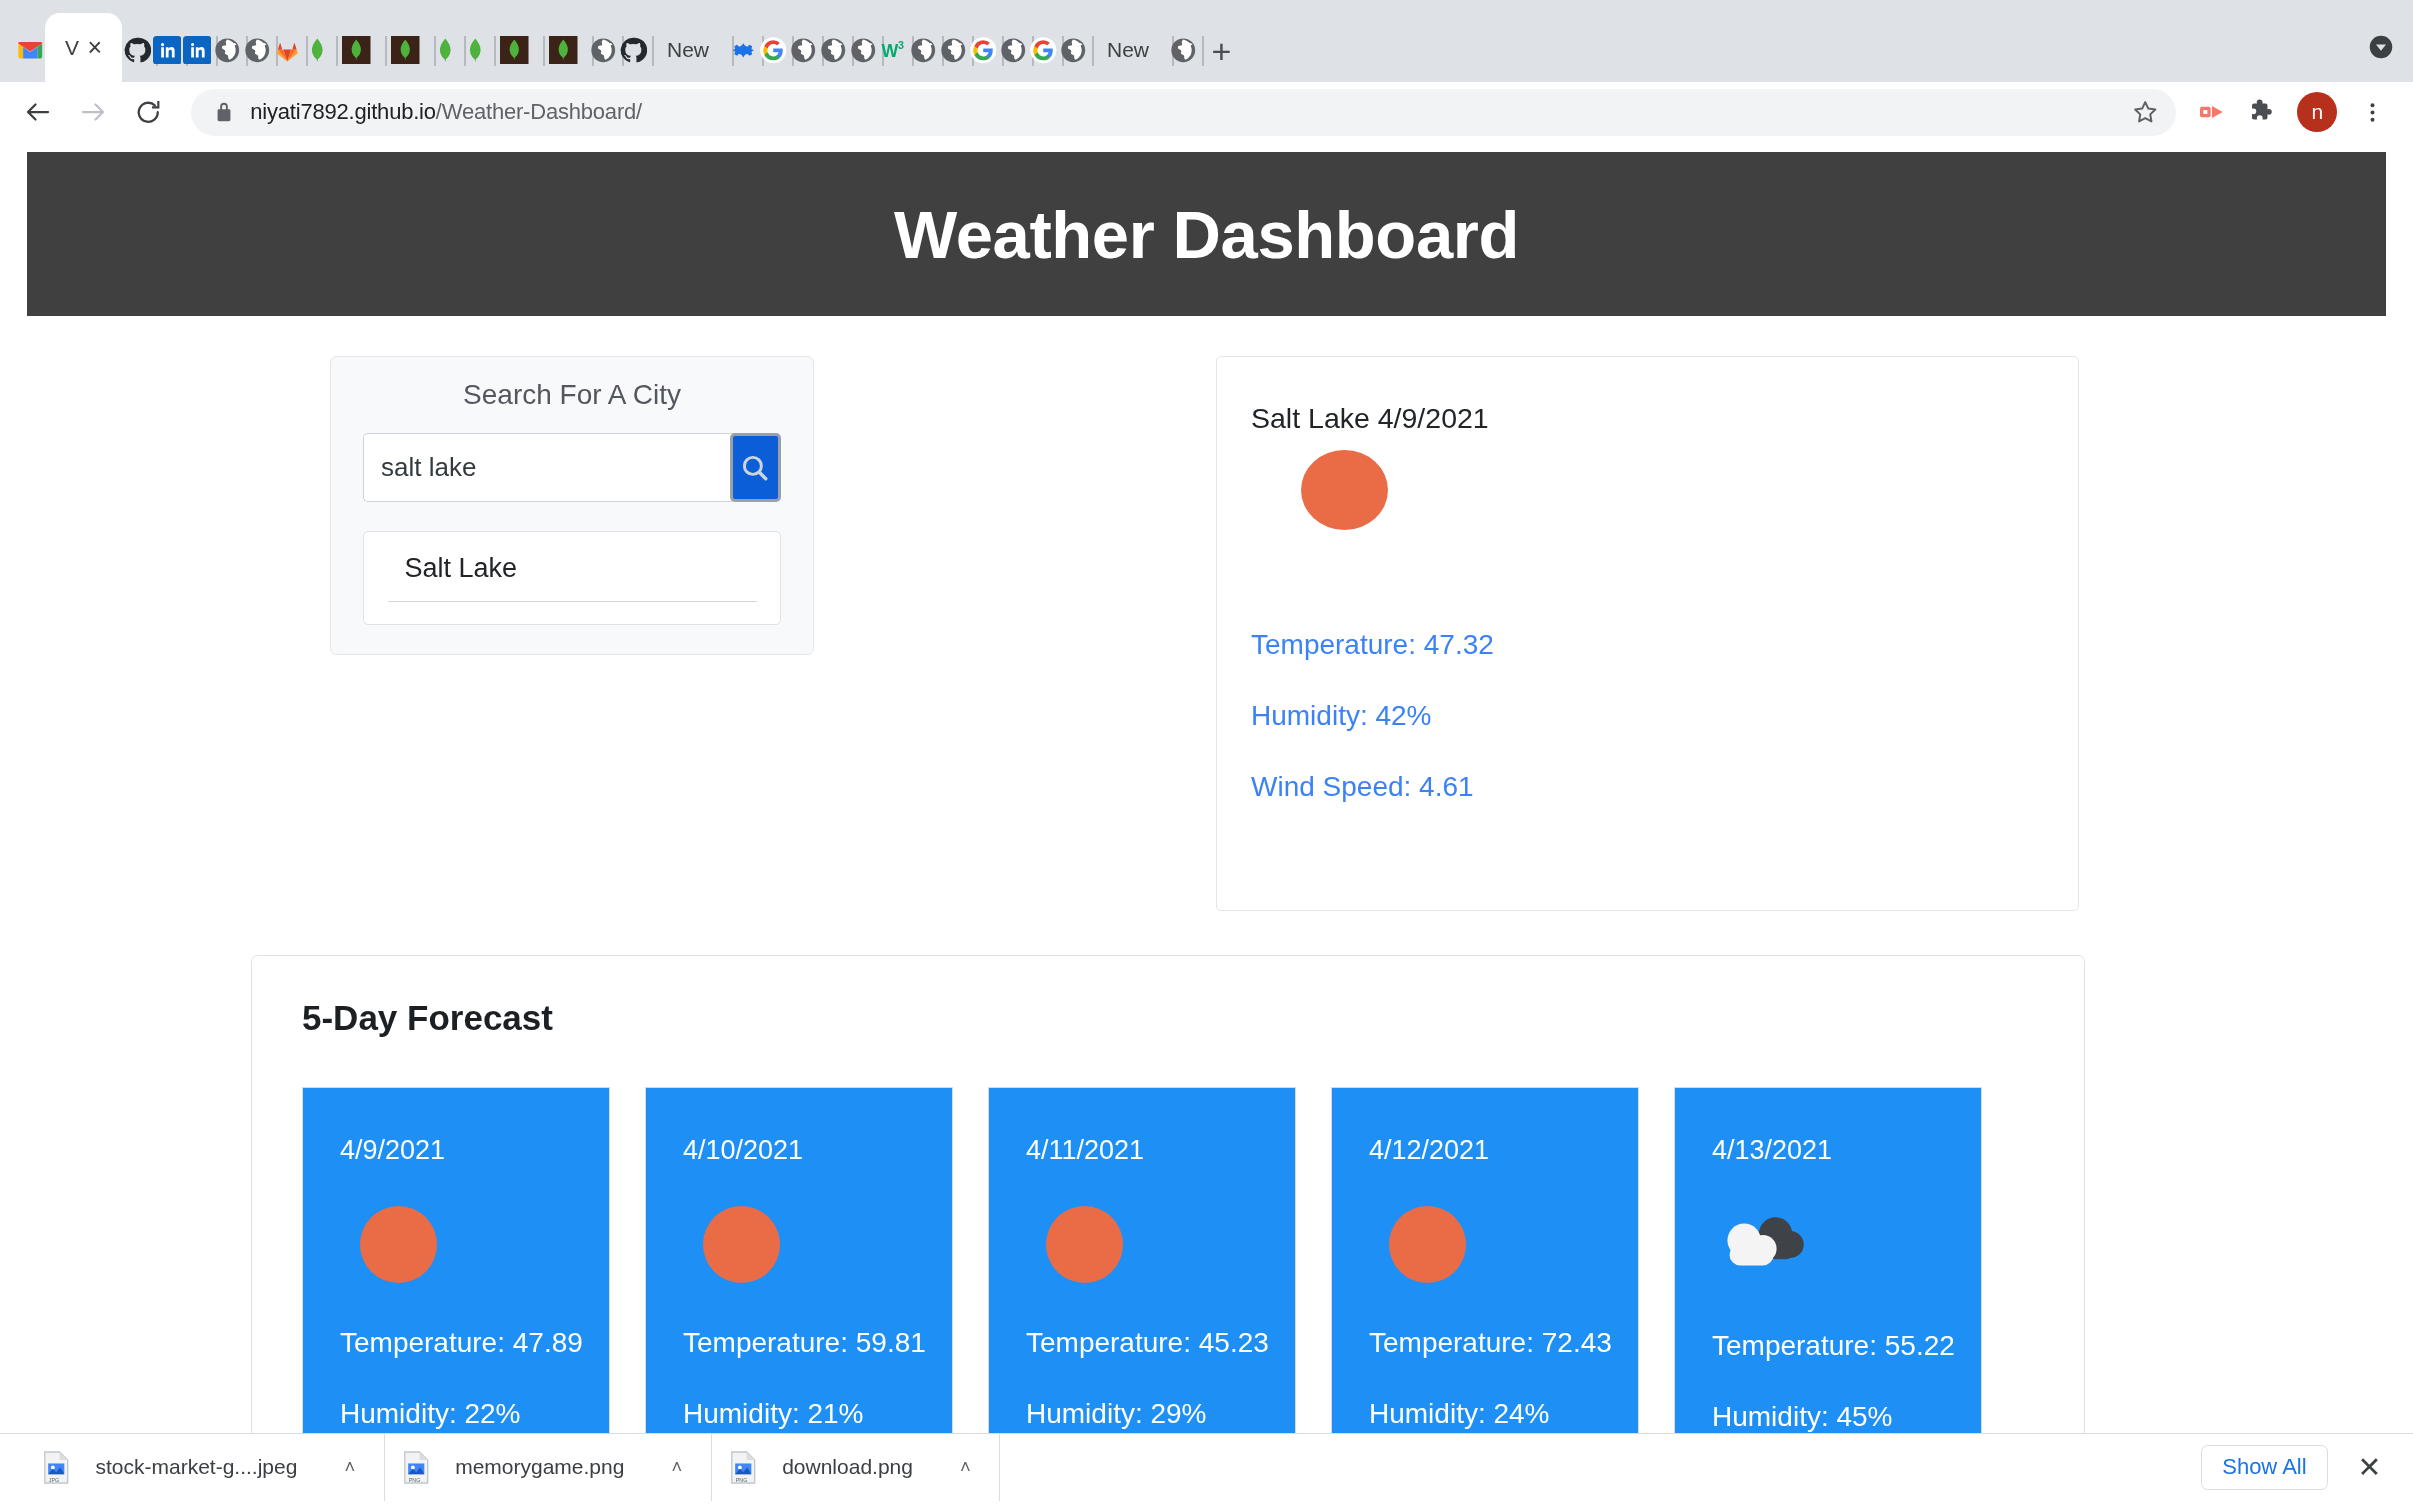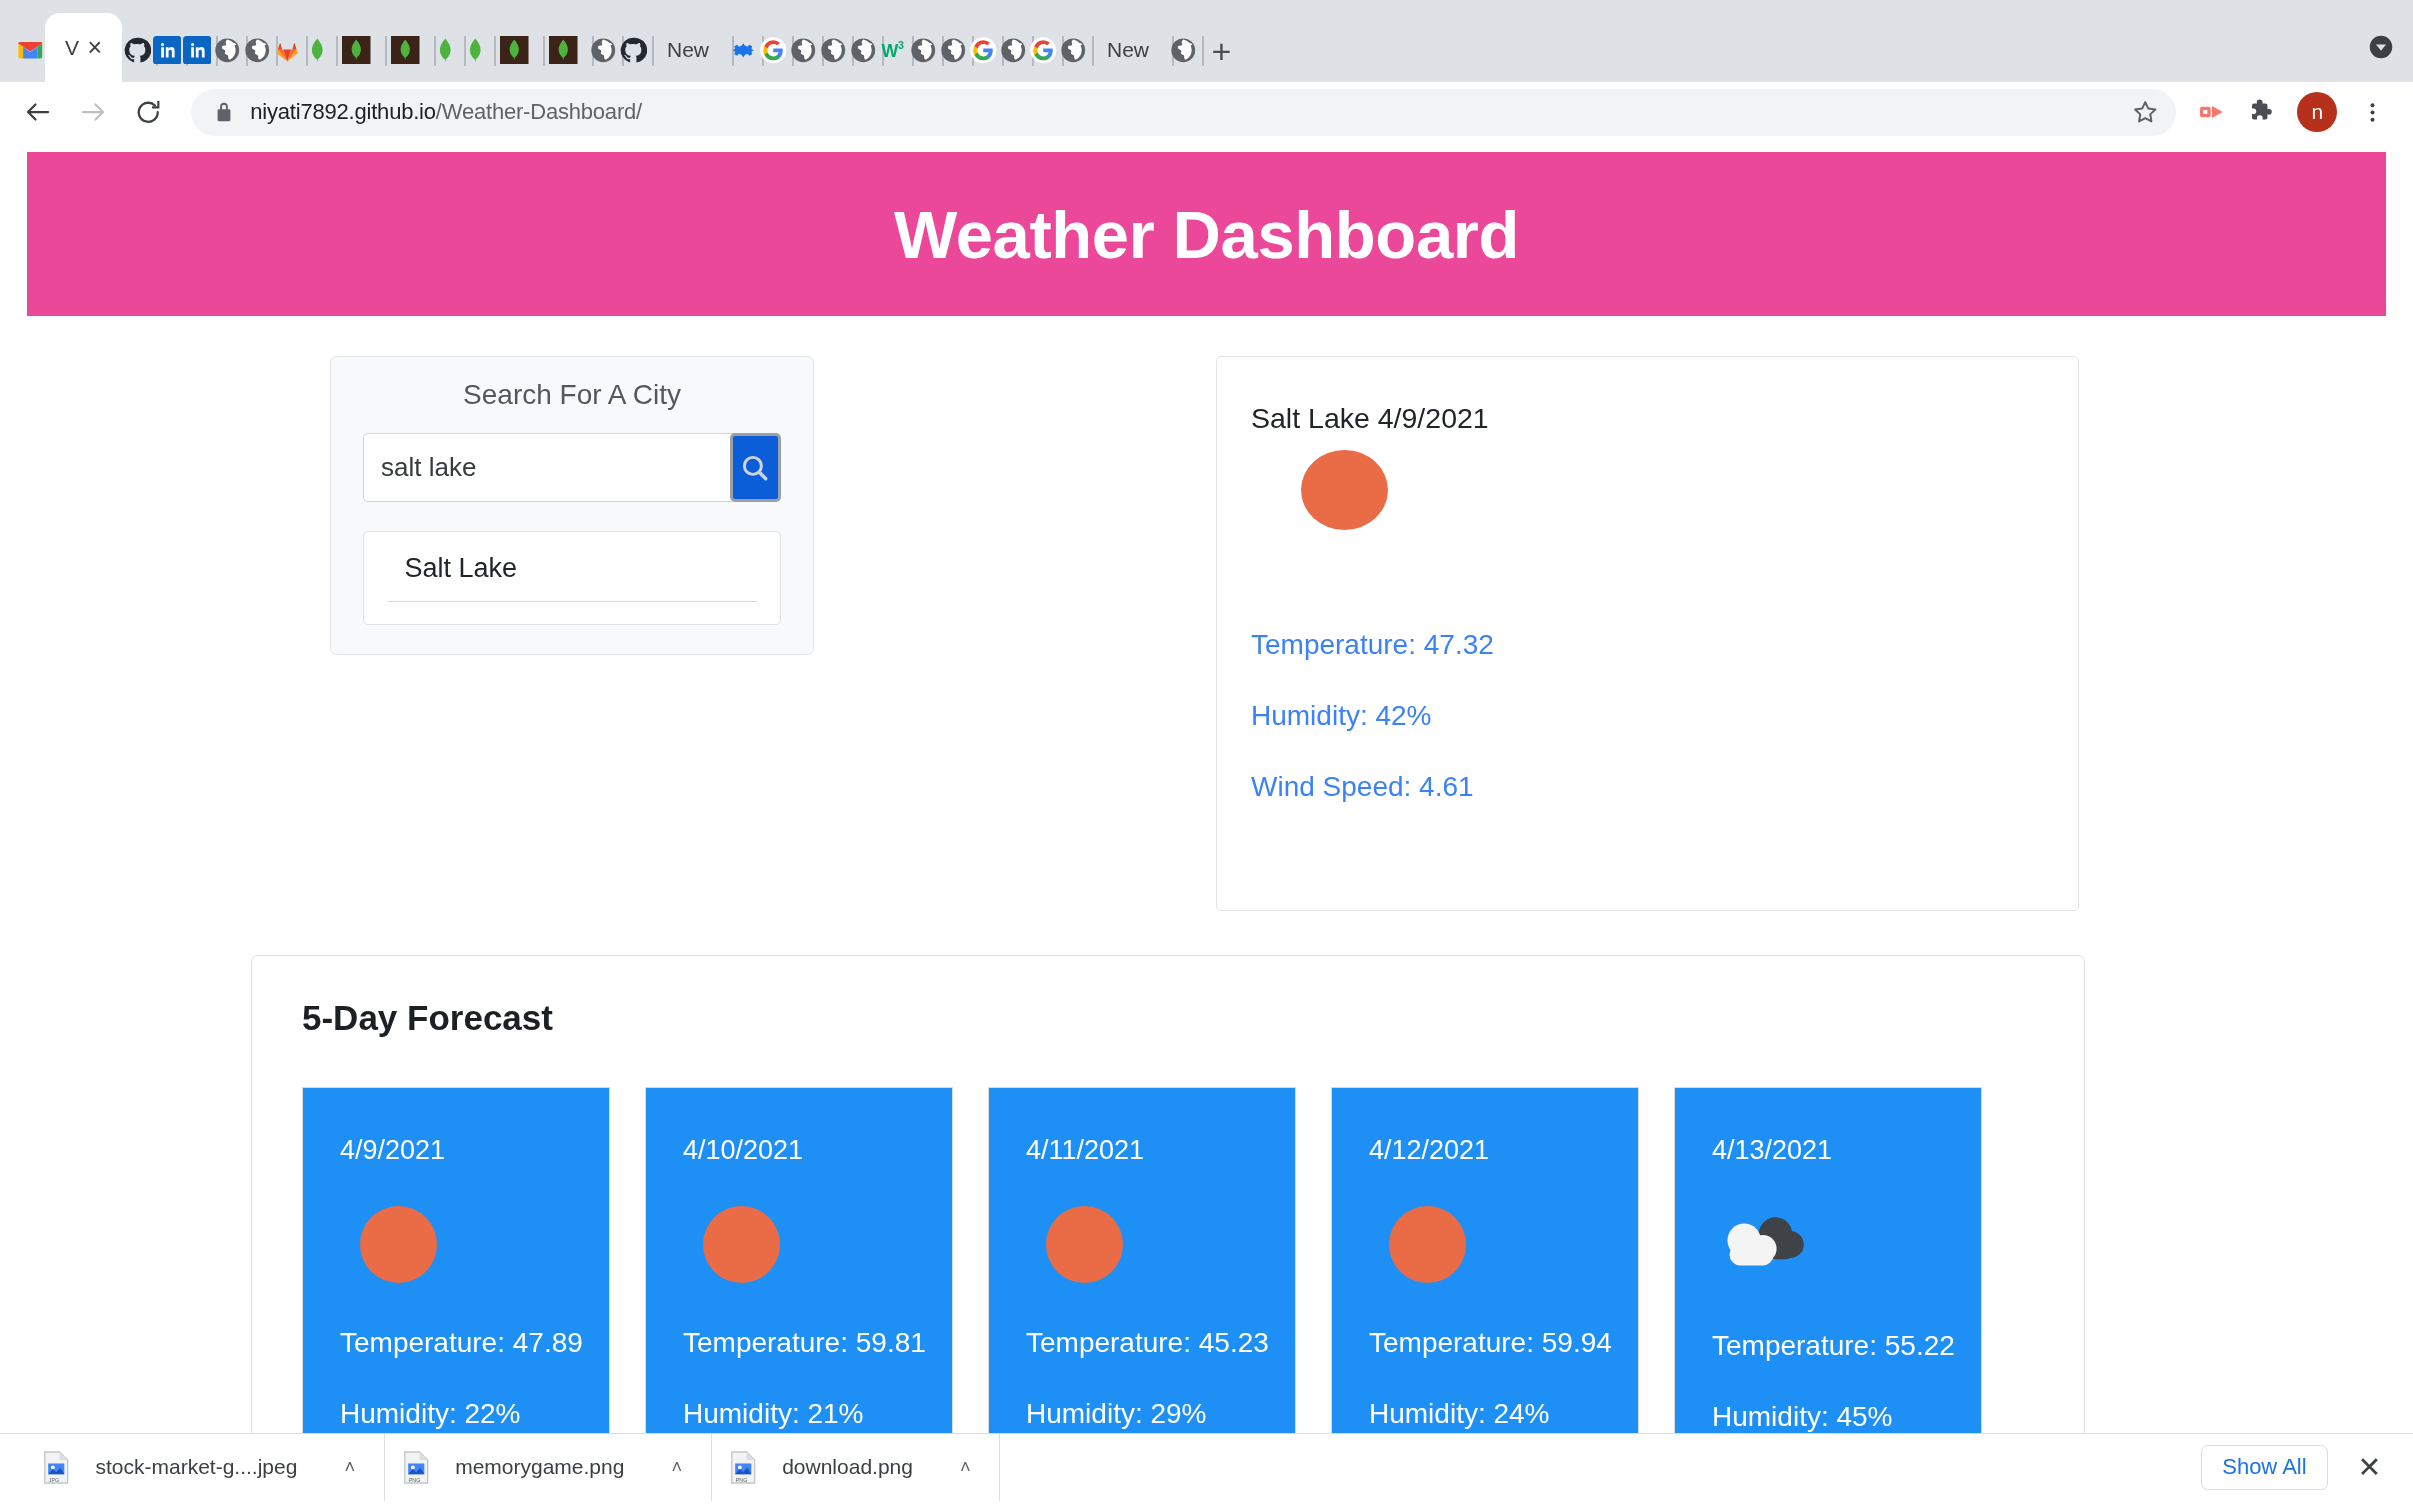--- a/index.html
+++ b/index.html
@@ -128,21 +128,21 @@
     top: 142px; left: 0;
     width: 2413px;
     height: 1299px;
     background: #ffffff;
     overflow: hidden;
   }
   .page-inner { padding: 0; }
 
   .jumbotron {
     margin: 10px 27px 0 27px;
-    background: #ec4899;
+    background: #404040;
     height: 164px;
     display: flex;
     align-items: center;
     justify-content: center;
   }
   .jumbotron h1 {
     color: #ffffff;
     font-size: 67px;
     font-weight: 700;
     letter-spacing: -0.4px;
@@ -708,21 +708,21 @@
           <div class="fc-day">
             <div class="fc-date">4/11/2021</div>
             <div class="fc-icon-sun"></div>
             <div class="fc-temp">Temperature: 45.23</div>
             <div class="fc-hum">Humidity: 29%</div>
           </div>
 
           <div class="fc-day">
             <div class="fc-date">4/12/2021</div>
             <div class="fc-icon-sun"></div>
-            <div class="fc-temp">Temperature: 59.94</div>
+            <div class="fc-temp">Temperature: 72.43</div>
             <div class="fc-hum">Humidity: 24%</div>
           </div>
 
           <div class="fc-day">
             <div class="fc-date">4/13/2021</div>
             <div class="fc-icon-cloud">
               <svg width="92" height="77" viewBox="0 0 44 34">
                 <circle cx="28" cy="12" r="8" fill="#3f4347"></circle>
                 <circle cx="35" cy="17" r="6.5" fill="#3f4347"></circle>
                 <rect x="24" y="15" width="13" height="9" rx="4" fill="#3f4347"></rect>

